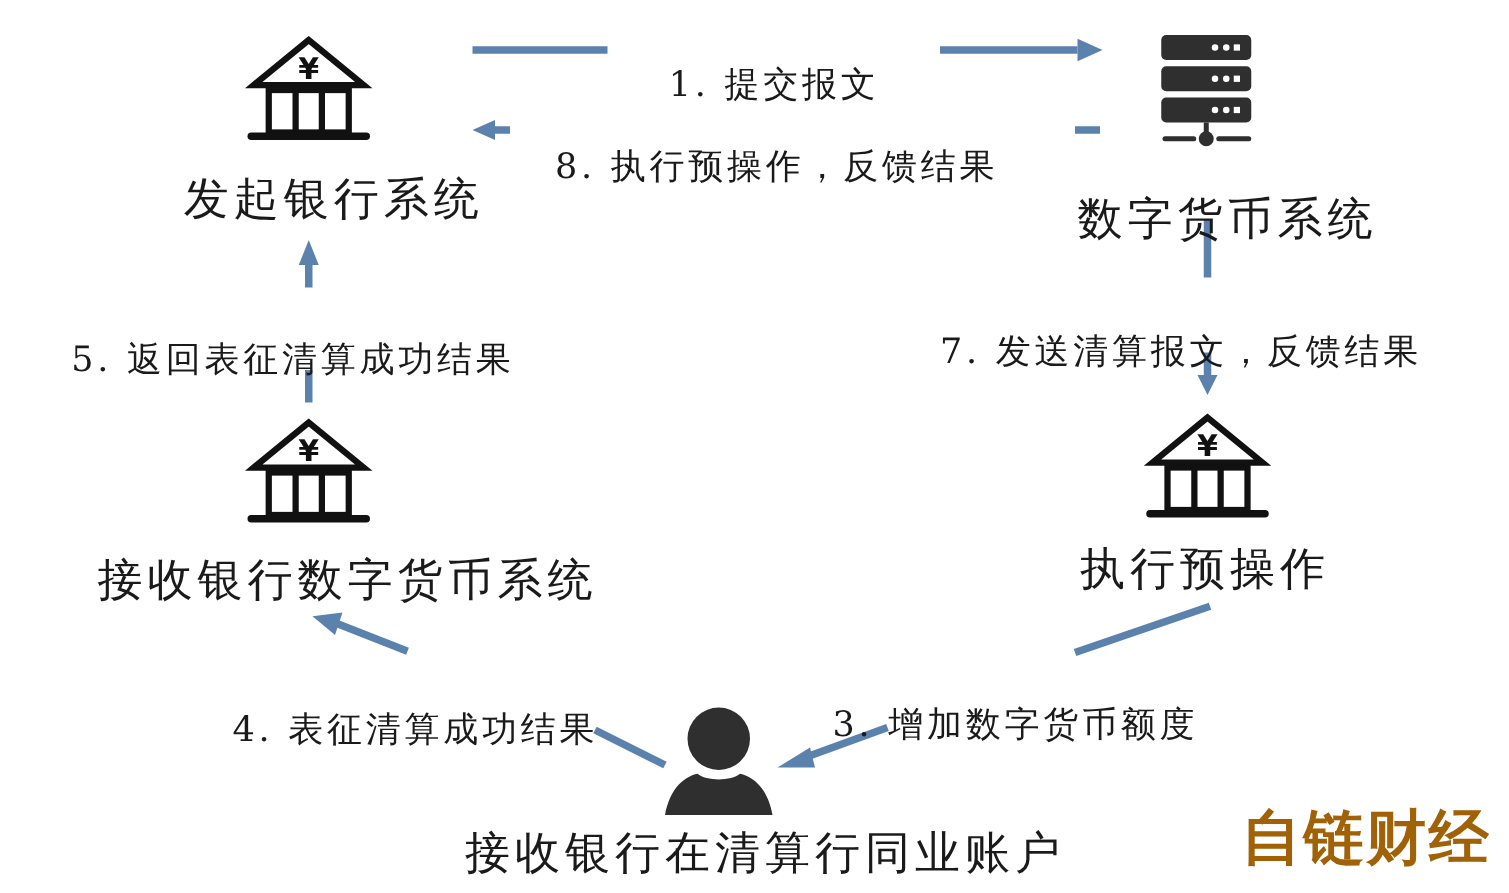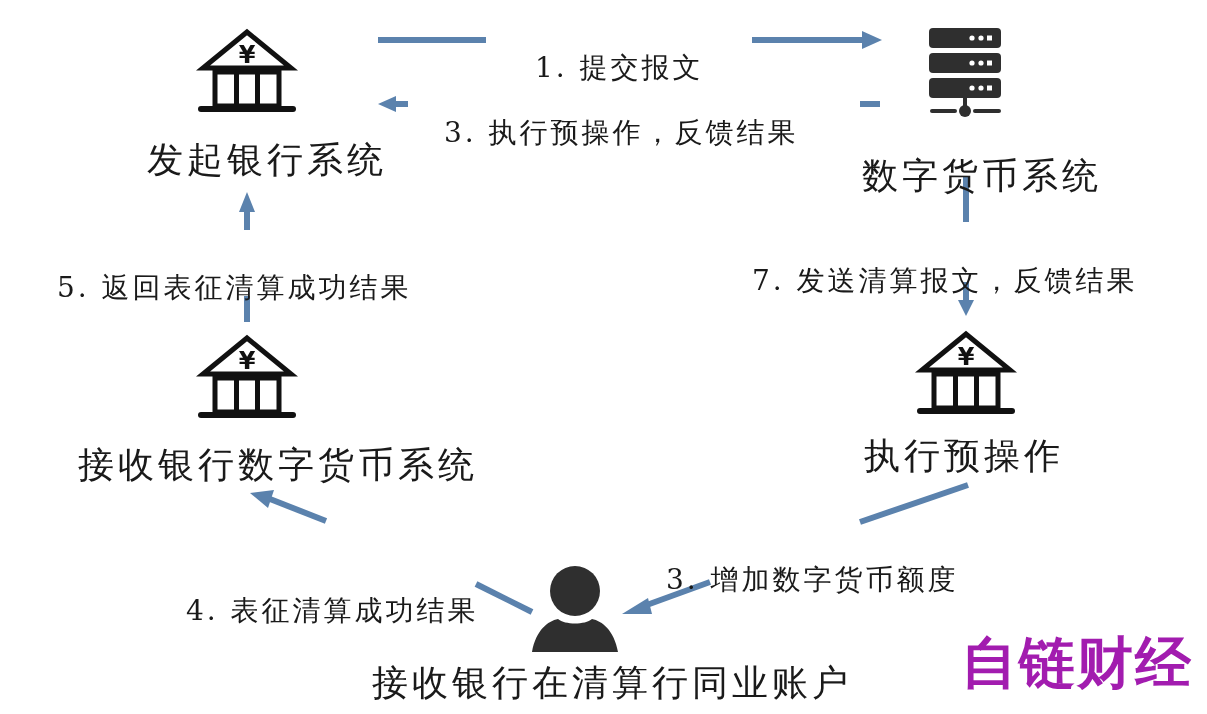--- a/index.html
+++ b/index.html
@@ -2,21 +2,21 @@
 <html><head>
 <meta charset="utf-8">
 <style>
   html, body { margin: 0; padding: 0; background: #ffffff; }
   body { width: 1207px; height: 714px; position: relative; overflow: hidden;
          font-family: "DejaVu Serif", "Liberation Serif", serif; color: #1a1a1a; }
   #diagram { position: absolute; left: 0; top: 0; }
   .lbl { position: absolute; font-size: 28px; line-height: 34px; white-space: nowrap; letter-spacing: 3px; margin-top: 28px; }
   .node-lbl { position: absolute; font-size: 36px; line-height: 34px; white-space: nowrap; letter-spacing: 4px; text-align: center; }
   .watermark { position: absolute; right: 14px; bottom: 12px; font-family: "DejaVu Sans", sans-serif;
-               font-size: 56px; font-weight: bold; color: #a21caf; letter-spacing: 2px; }
+               font-size: 48px; font-weight: bold; color: #a16207; letter-spacing: 2px; }
 </style>
 </head>
 <body>
 
 <svg id="diagram" width="1207" height="714" viewBox="0 0 1207 714">
   <defs>
     <g id="bank">
       <polygon points="0,-38 -44,-2 44,-2" fill="none" stroke="#111" stroke-width="5" stroke-linejoin="miter"></polygon>
       <text x="0" y="-7" text-anchor="middle" font-family="DejaVu Sans, sans-serif" font-weight="bold" font-size="24" fill="#111">¥</text>
       <rect x="-32" y="2" width="64" height="34" fill="none" stroke="#111" stroke-width="5"></rect>
@@ -96,19 +96,19 @@
   </g>
 </svg>
 
 <div class="node-lbl" style="left:147px; top:143px;">发起银行系统</div>
 <div class="node-lbl" style="left:862px; top:131px;margin-top:28px;">数字货币系统</div>
 <div class="node-lbl" style="left:78px; top:448px;">接收银行数字货币系统</div>
 <div class="node-lbl" style="left:864px; top:439px;">执行预操作</div>
 <div class="node-lbl" style="left:372px; top:666px;">接收银行在清算行同业账户</div>
 
 <div class="lbl" style="left:535px; top:23px;">1. 提交报文</div>
-<div class="lbl" style="left:444px; top:88px;">3. 执行预操作，反馈结果</div>
+<div class="lbl" style="left:444px; top:88px;">8. 执行预操作，反馈结果</div>
 <div class="lbl" style="left:752px; top:236px;">7. 发送清算报文，反馈结果</div>
 <div class="lbl" style="left:666px; top:535px;text-align:right;">3. 增加数字货币额度</div>
-<div class="lbl" style="left:186px; top:566px;">4. 表征清算成功结果</div>
+<div class="lbl" style="left:186px; top:539px;">4. 表征清算成功结果</div>
 <div class="lbl" style="left:57px; top:243px;">5. 返回表征清算成功结果</div>
 
 <div class="watermark">自链财经</div>
 
 </body></html>

